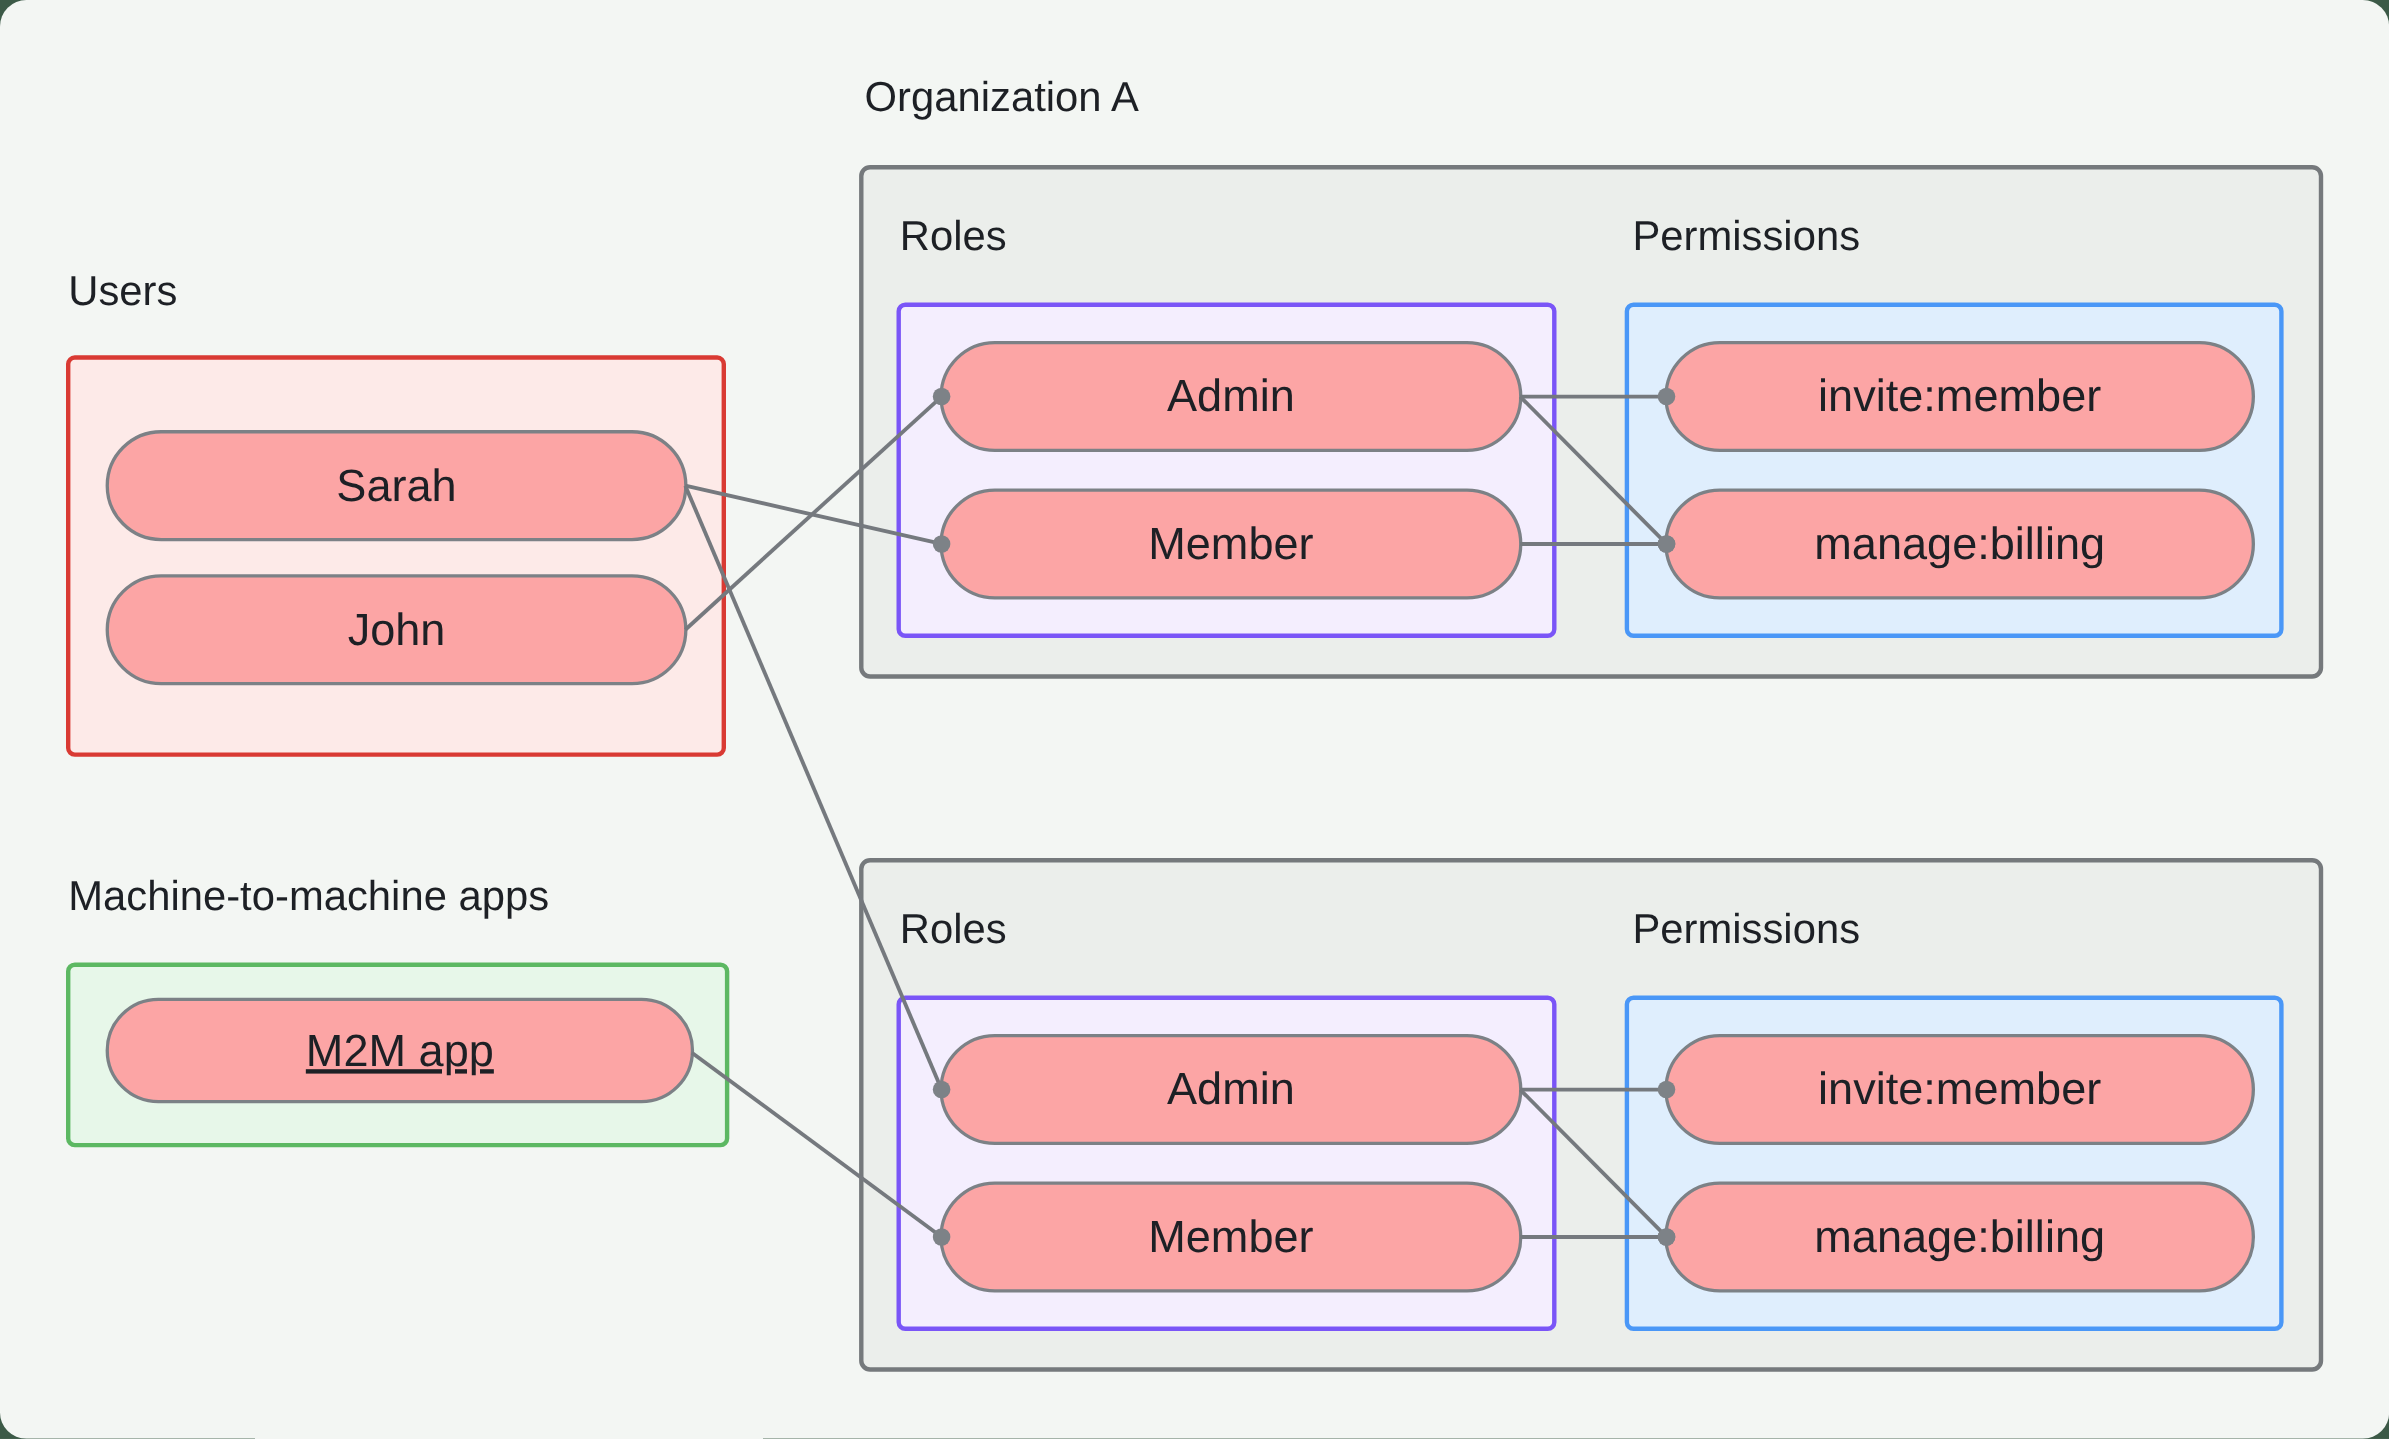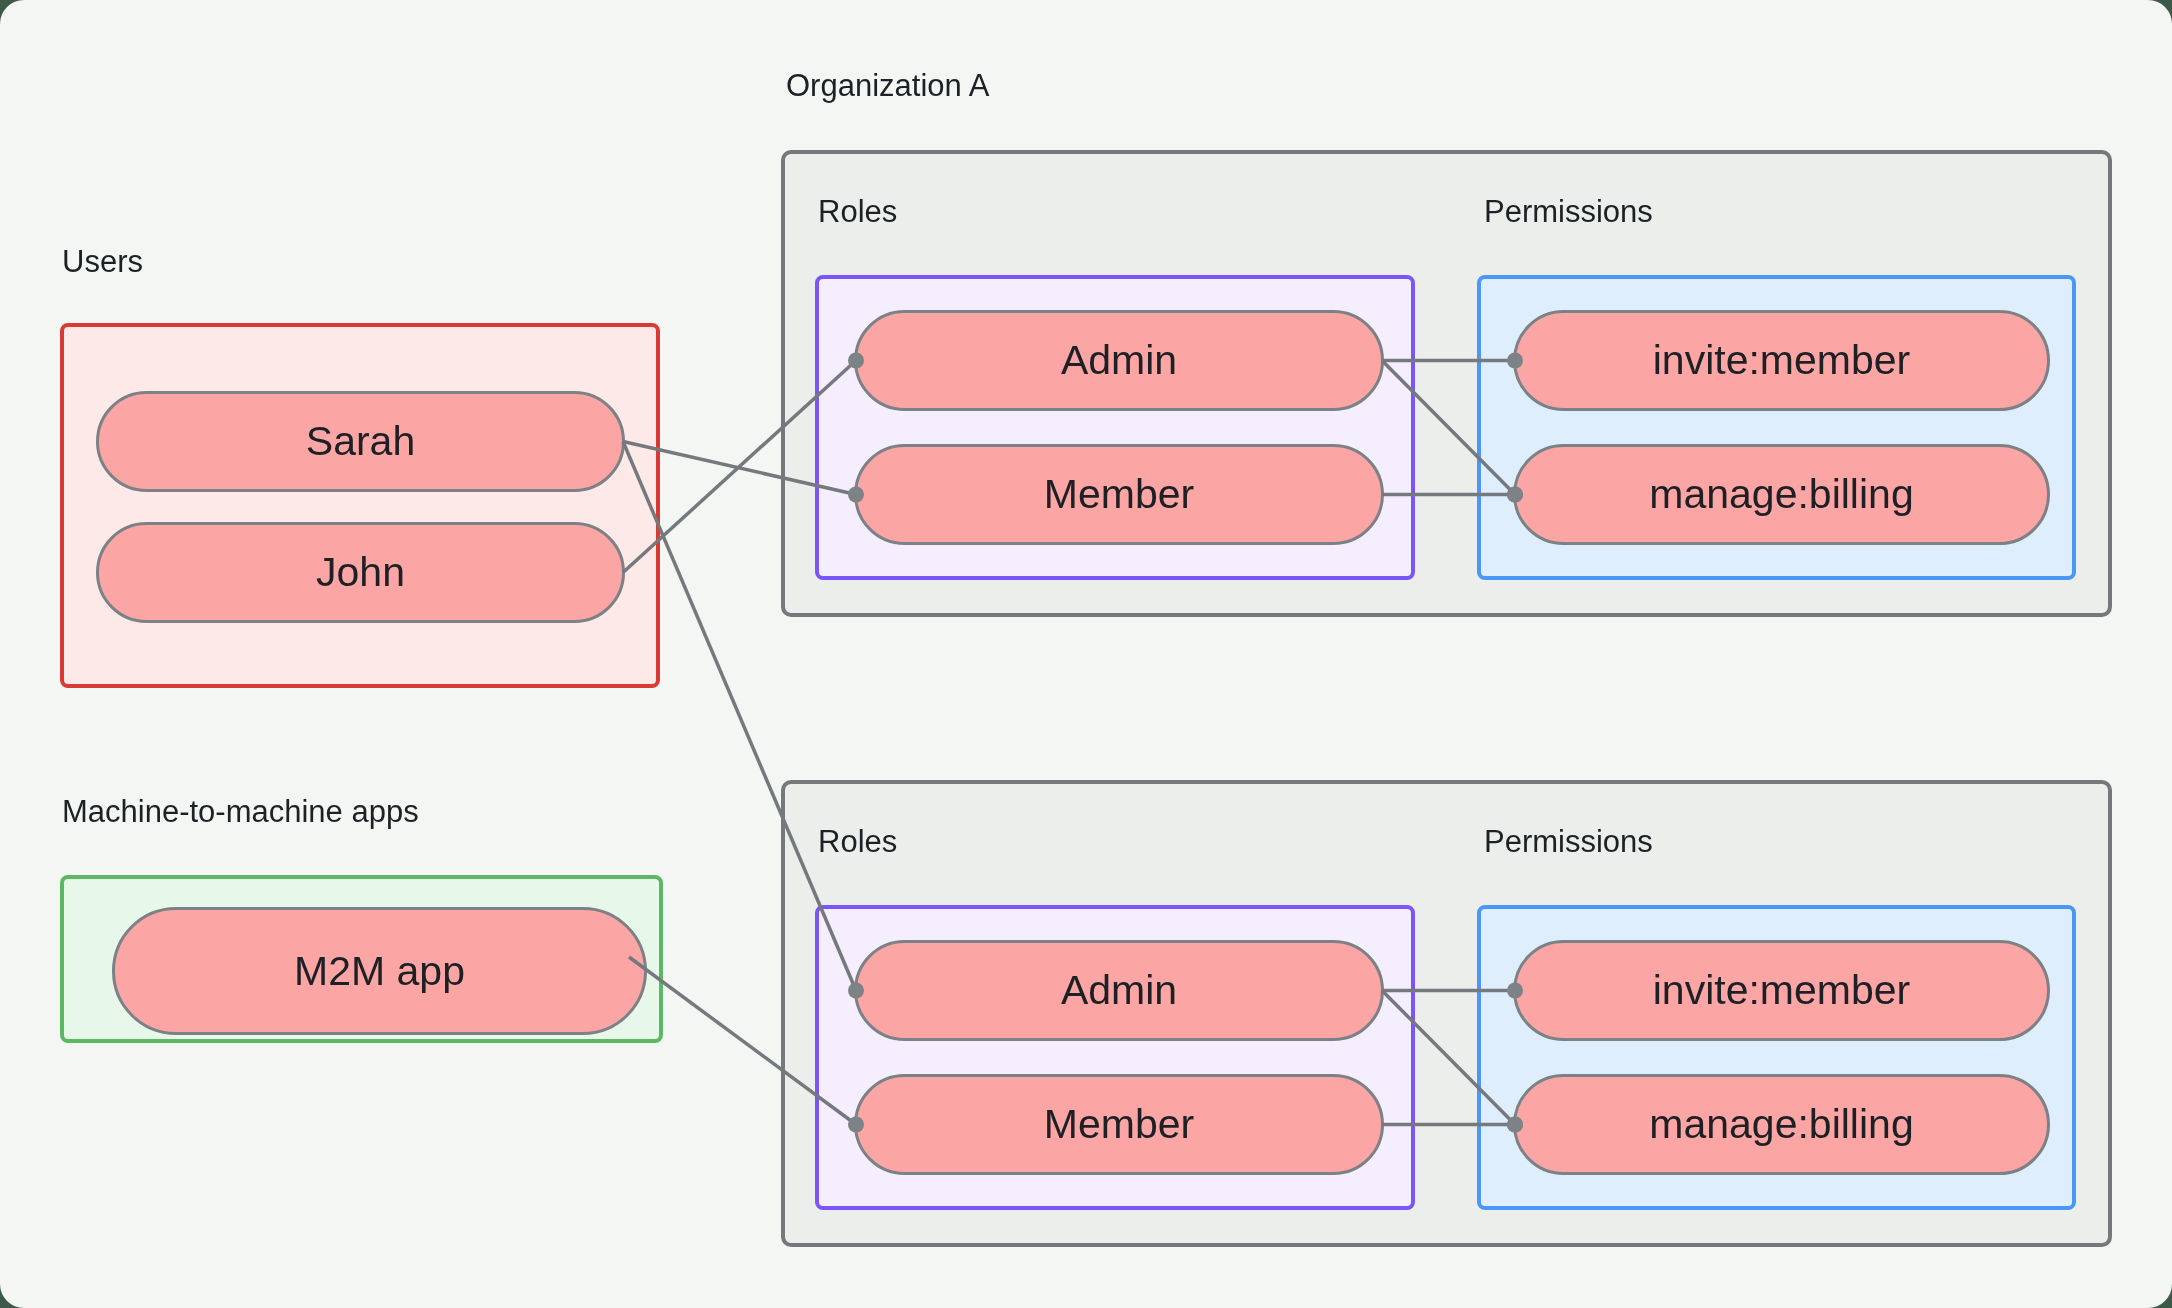--- a/index.html
+++ b/index.html
@@ -12,21 +12,21 @@
     position: relative;
     width: 2172px;
     height: 1308px;
     background: var(--canvas-bg, #f3f6f3);
     border-radius: 24px;
     overflow: hidden;
     color: var(--text, #1d2025);
   }
   .section-label {
     position: absolute;
-    font-size: 31px;
+    font-size: 38px;
     line-height: 1.2;
     white-space: nowrap;
     color: var(--text, #1d2025);
   }
   .group-box {
     position: absolute;
     box-sizing: border-box;
     border-radius: 8px;
   }
   .users-box   { border: 4px solid var(--red-border);   background: var(--red-fill); }
@@ -60,21 +60,21 @@
 
 <div class="canvas">
 
   <div class="section-label" style="left:62px; top:243px;">Users</div>
   <div class="group-box users-box" style="left:60px; top:323px; width:600px; height:365px;"></div>
   <div class="pill" style="left:96px; top:522px; width:529px; height:101px;">John</div>
   <div class="pill" style="left:96px; top:391px; width:529px; height:101px;">Sarah</div>
 
   <div class="section-label" style="left:62px; top:793px;">Machine-to-machine apps</div>
   <div class="group-box m2m-box" style="left:60px; top:875px; width:603px; height:168px;"></div>
-  <div class="pill" style="left:112px; top:907px; width:535px; height:128px;">M2M app</div>
+  <div class="pill" style="left:96px; top:907px; width:535px; height:96px;text-decoration:underline;">M2M app</div>
 
   <div class="section-label" style="left:786px; top:67px;">Organization A</div>
   <div class="group-box org-box" style="left:781px; top:150px; width:1331px; height:467px;"></div>
   <div class="section-label" style="left:818px; top:193px;">Roles</div>
   <div class="section-label" style="left:1484px; top:193px;">Permissions</div>
   <div class="group-box roles-box" style="left:815px; top:275px; width:600px; height:305px;"></div>
   <div class="group-box perms-box" style="left:1477px; top:275px; width:599px; height:305px;"></div>
   <div class="pill" style="left:854px; top:310px; width:530px; height:101px;">Admin</div>
   <div class="pill" style="left:854px; top:444px; width:530px; height:101px;">Member</div>
   <div class="pill" style="left:1513px; top:310px; width:537px; height:101px;">invite:member</div>

